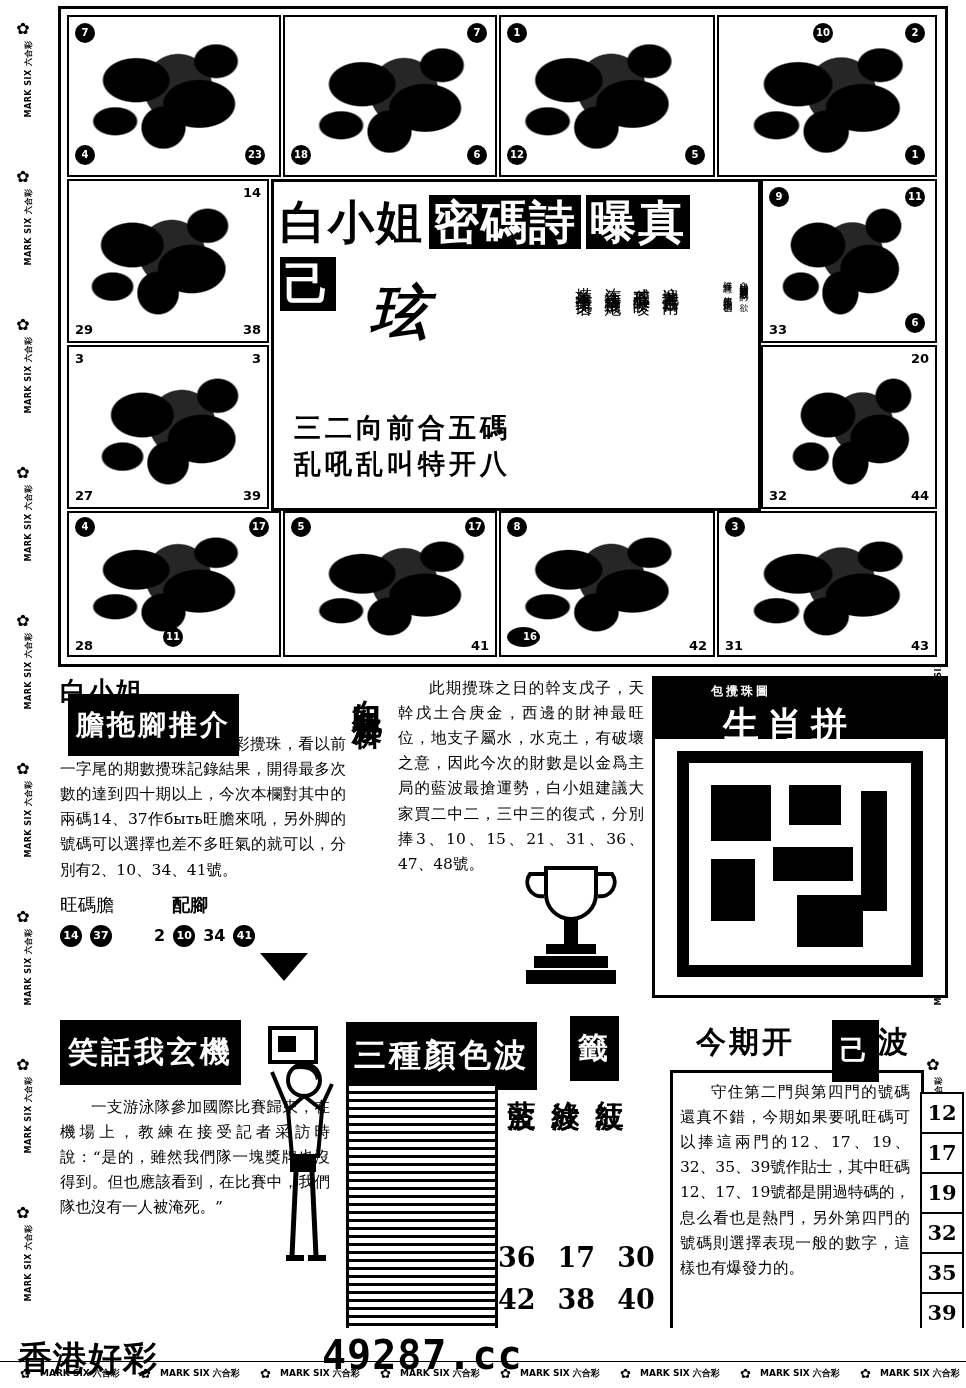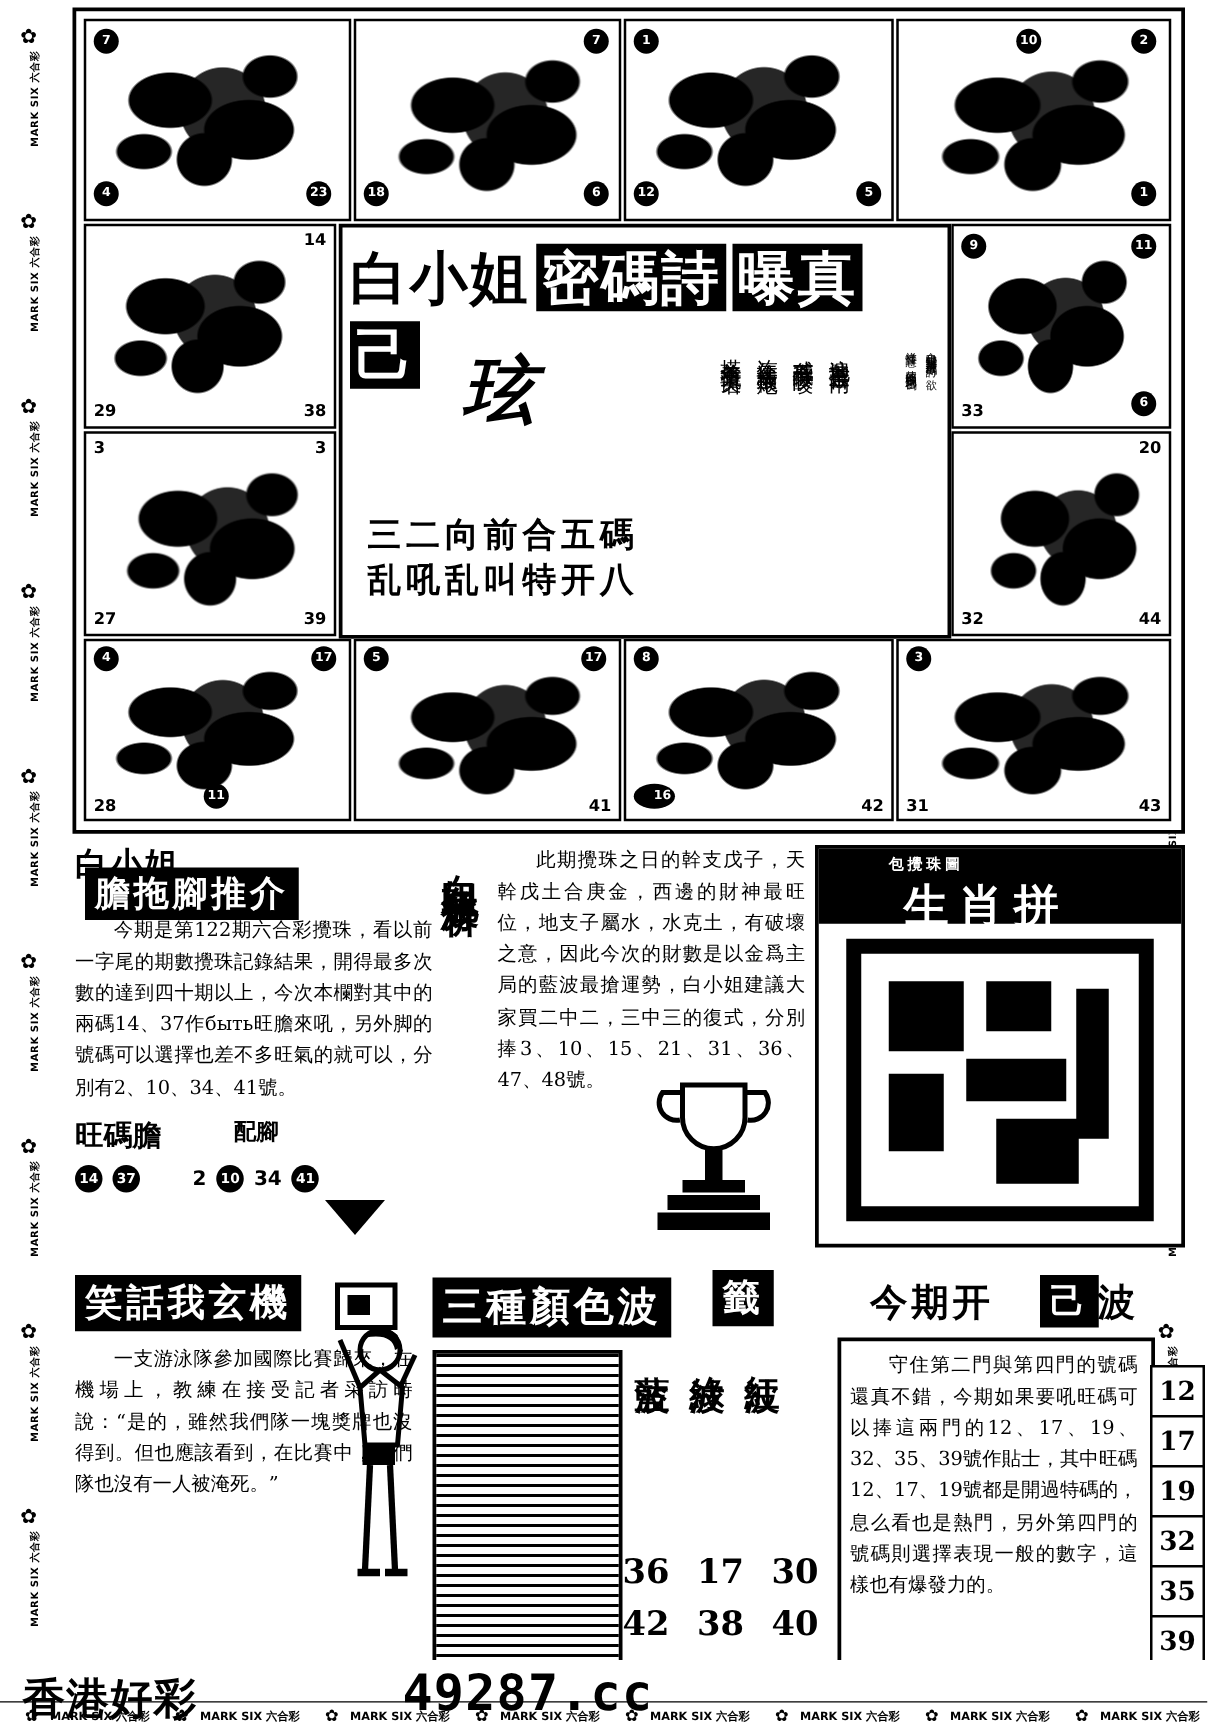--- a/index.html
+++ b/index.html
@@ -63,21 +63,21 @@
     font-family:"DejaVu Serif","Liberation Serif",serif;
     font-size:17px;line-height:1.35;color:#000;letter-spacing:2px;
   }
   .vpoem.small{font-size:9px;letter-spacing:1px;}
 
   
   .sect{position:absolute;}
   .hdr-blk{
     display:inline-block;background:#000;color:#fff;font-weight:bold;
     font-family:"DejaVu Serif","Liberation Serif",serif;
-    font-size:28px;letter-spacing:3px;padding:2px 8px;text-align:center;
+    font-size:28px;letter-spacing:3px;padding:12px 8px;text-align:center;
   }
   .body-txt{
     font-family:"DejaVu Serif","Liberation Serif",serif;
     font-size:15.5px;line-height:1.62;color:#000;text-align:justify;
   }
   .body-txt.ind{text-indent:2em;}
   .vtitle{
     writing-mode:vertical-rl;text-orientation:upright;
     font-family:"DejaVu Serif","Liberation Serif",serif;
     font-weight:bold;font-size:30px;letter-spacing:4px;color:#000;
@@ -272,21 +272,21 @@
     </div>
   </div>
 
   <div class="sect" style="left:60px;top:678px;width:290px;">
     <div style="position:relative;height:46px;">
       <span style="position:absolute;left:0;top:-4px;font-family:'DejaVu Serif',serif;font-size:26px;font-weight:bold;letter-spacing:2px;">白小姐</span>
       <span class="hdr-blk" style="position:absolute;left:8px;top:16px;">膽拖腳推介</span>
     </div>
     <div class="body-txt ind" style="margin-top:8px;width:286px;">今期是第122期六合彩攪珠，看以前一字尾的期數攪珠記錄結果，開得最多次數的達到四十期以上，今次本欄對其中的兩碼14、37作быть旺膽來吼，另外脚的號碼可以選擇也差不多旺氣的就可以，分別有2、10、34、41號。</div>
     <div style="margin-top:10px;display:flex;gap:58px;">
-      <span style="font-weight:bold;font-size:23px;font-family:'DejaVu Serif',serif;">旺碼膽</span>
+      <span style="font-weight:normal;font-size:18px;font-family:'DejaVu Serif',serif;">旺碼膽</span>
       <span style="font-weight:bold;font-size:18px;font-family:'DejaVu Serif',serif;">配腳</span>
     </div>
     <div class="numlist" style="margin-top:8px;">
       <div class="ballsm">14</div>
       <div class="ballsm">37</div>
       <span style="width:26px;"></span>
       <div class="plain">2</div>
       <div class="ballsm">10</div>
       <div class="plain">34</div>
       <div class="ballsm">41</div>

